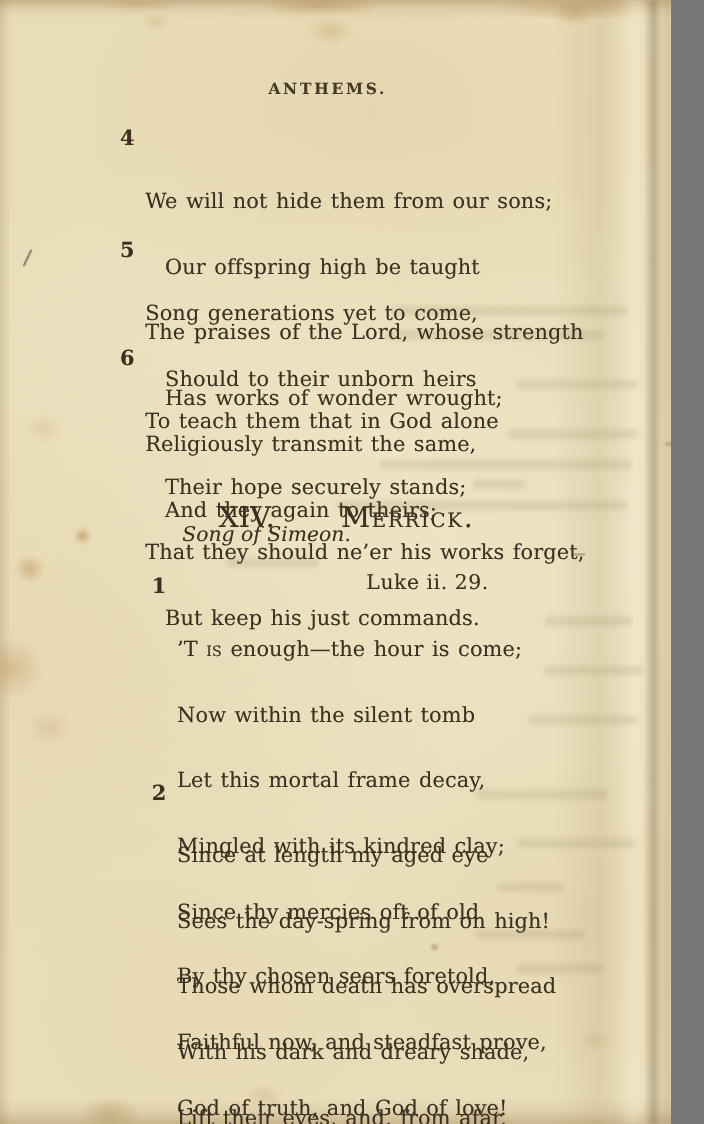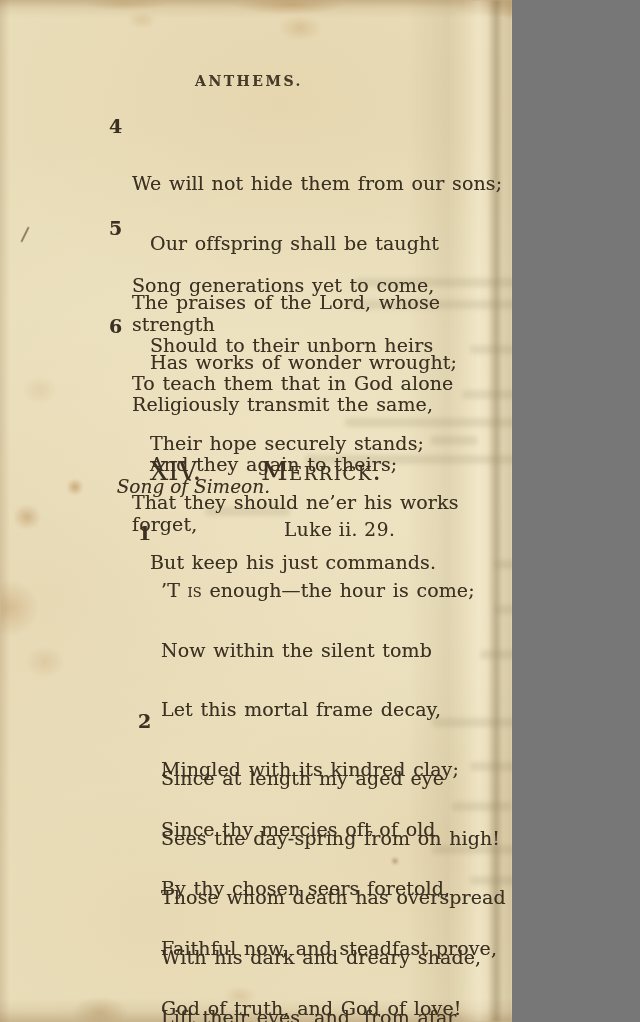--- a/index.html
+++ b/index.html
@@ -1,17 +1,17 @@
 <!DOCTYPE html>
 <html><head>
 <meta charset="utf-8">
 <style>
   html,body{margin:0;padding:0;background:#777;}
   .page{
-    position:relative;width:512px;height:1022px;overflow:hidden;
+    position:relative;width:610px;height:1022px;overflow:hidden;
     background:#e9ddb9;
     font-family:"DejaVu Serif","Liberation Serif",serif;
     color:#3b3122;
   }
   
   .mottle{position:absolute;inset:0;pointer-events:none;background:
     radial-gradient(420px 300px at 55% 10%, rgba(213,184,133,0.18), transparent 70%),
     radial-gradient(520px 400px at 10% 58%, rgba(204,174,124,0.15), transparent 72%),
     radial-gradient(640px 520px at 48% 48%, rgba(255,248,226,0.28), transparent 75%),
     radial-gradient(320px 240px at 86% 82%, rgba(209,181,131,0.13), transparent 70%),
@@ -112,21 +112,21 @@
 
   <div class="pen-slash"></div>
   <div class="mark-dash"></div>
   <div class="mark-squiggle"></div>
 
   <div class="running-header">ANTHEMS.</div>
 
   <div class="stanza hymnal" style="top:116px">
     <span class="vnum">4</span>
     <div class="vline">We will not hide them from our sons;</div>
-    <div class="vline ind">Our offspring shall be taught</div>
+    <div class="vline ind">Our offspring high be taught</div>
     <div class="vline">The praises of the Lord, whose strength</div>
     <div class="vline ind">Has works of wonder wrought;</div>
   </div>
 
   <div class="stanza hymnal" style="top:218px">
     <span class="vnum">5</span>
     <div class="vline">Song generations yet to come,</div>
     <div class="vline ind">Should to their unborn heirs</div>
     <div class="vline">Religiously transmit the same,</div>
     <div class="vline ind">And they again to theirs;</div>

